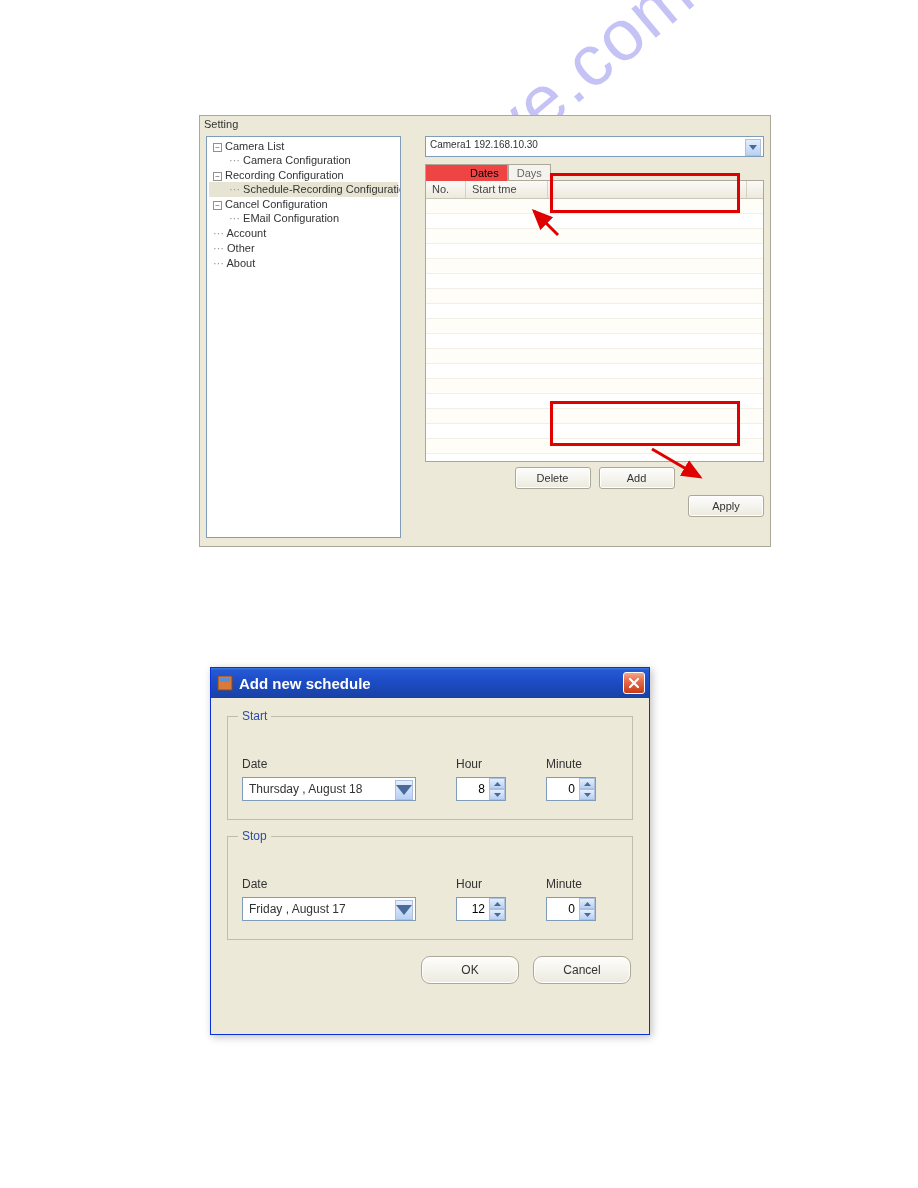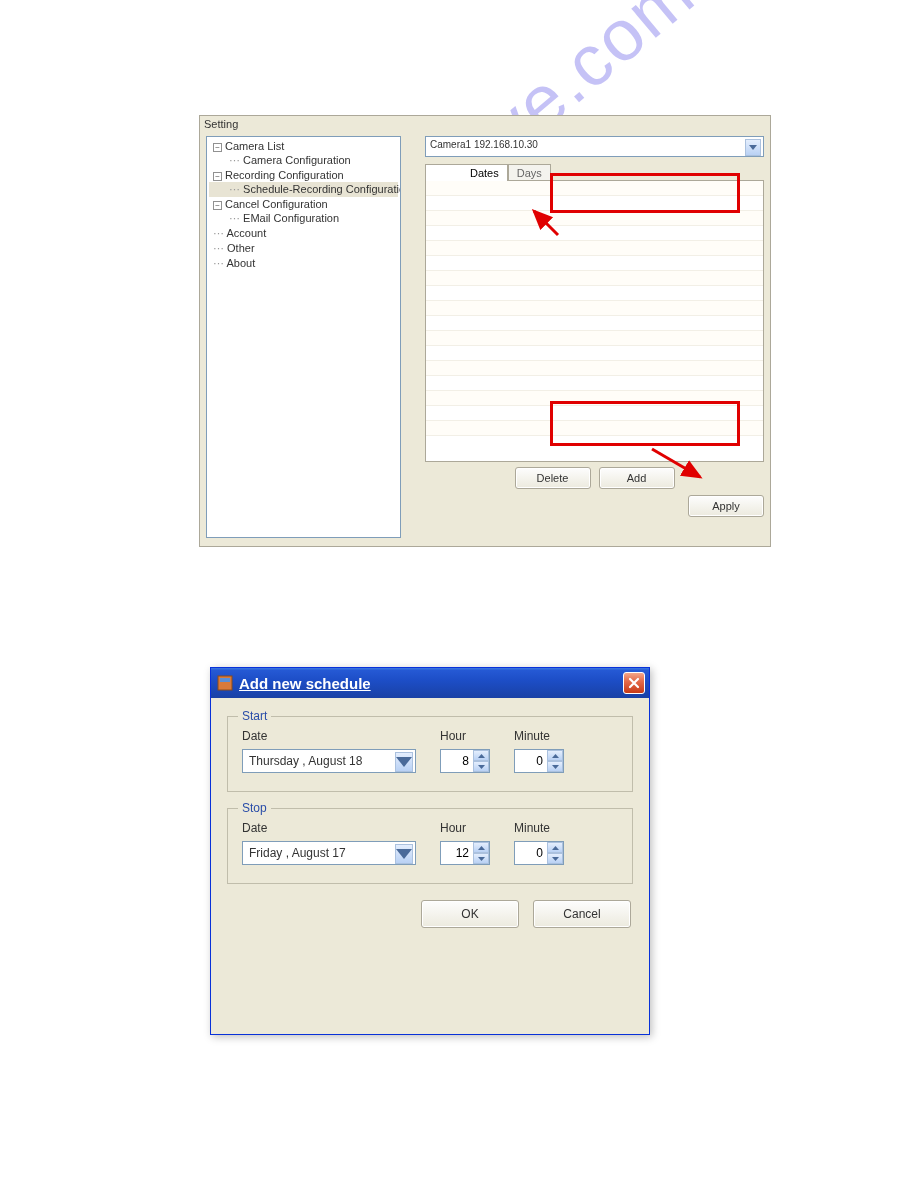--- a/index.html
+++ b/index.html
@@ -20,21 +20,21 @@
 .tree-dots { color: #999; }
 
 
 .right-panel { flex: 1; position: relative; }
 .camera-select { width: 100%; height: 21px; background: #fff; border: 1px solid #7f9db9; font-size: 10px; padding: 2px 18px 2px 4px; position: relative; color: #333; }
 .select-arrow { position: absolute; right: 2px; top: 2px; width: 16px; height: 17px; background: linear-gradient(#e4eefd,#b9d1f4); border: 1px solid #abc1de; display: flex; align-items: center; justify-content: center; }
 .select-arrow svg { width: 8px; height: 5px; }
 
 .tabs-row { margin-top: 6px; display: flex; }
 .tab { border: 1px solid #aca899; background: #fcfcfb; padding: 2px 8px; font-size: 11px; border-bottom: none; position: relative; top: 1px; margin-right: 0; }
-.tab.active { background: #ffffff; z-index: 2; padding-left: 44px; }
+.tab.active { background: #ef4444; z-index: 2; padding-left: 44px; }
 .tab.inactive { background: #f4f3ee; color: #666; }
 
 .tab-content { border: 1px solid #aca899; background: #fff; height: 282px; position: relative; }
 .grid-header { display: flex; background: linear-gradient(#fafaf7,#ede9dd); border-bottom: 1px solid #cbc7b8; height: 18px; font-size: 11px; color: #444; }
 .grid-col { border-right: 1px solid #d6d2c2; padding: 2px 6px; }
 .col-no { width: 40px; }
 .col-start { width: 82px; }
 .col-rest { flex: 1; }
 .col-scroll { width: 16px; border-right: none; }
 .grid-rows { height: calc(100% - 18px); overflow: hidden; position: relative; }
@@ -50,40 +50,40 @@
 .bottom-buttons-2 { margin-top: 6px; display: flex; justify-content: flex-end; }
 .xp-button { width: 76px; height: 22px; background: linear-gradient(#fdfdfd,#eceade); border: 1px solid #aca899; border-radius: 3px; font-size: 11px; cursor: pointer; color: #333; box-shadow: inset 0 0 0 1px #fff; }
 
 
 .watermark { position: absolute; left: 205px; top: 330px; font-size: 72px; color: rgba(90,80,230,0.35); transform: rotate(-40deg); transform-origin: left top; font-family: Arial; letter-spacing: 2px; pointer-events: none; font-weight: normal; }
 
 
 .dialog-window { position: absolute; left: 210px; top: 667px; width: 440px; height: 368px; background: #ece9d8; border: 1px solid #0831d9; box-shadow: 2px 2px 8px rgba(0,0,0,0.25); }
 .dialog-titlebar { height: 30px; background: linear-gradient(#3b77e0,#2559d4 8%,#1d4ec7 40%,#1941a5); display: flex; align-items: center; padding: 0 4px 0 6px; color: #fff; font-weight: bold; font-size: 15px; }
 .dialog-icon-box { width: 16px; height: 16px; margin-right: 6px; display: flex; align-items: center; justify-content: center; }
-.dialog-title-text { flex: 1; font-family: "Trebuchet MS", Tahoma, sans-serif; text-decoration: underline; }
+.dialog-title-text { flex: 1; font-family: "Trebuchet MS", Tahoma, sans-serif; }
 .close-btn { width: 22px; height: 22px; background: linear-gradient(#f5a789,#e56c4b 40%,#c73a17); border: 1px solid #fff; border-radius: 3px; display: flex; align-items: center; justify-content: center; cursor: pointer; }
 .close-btn svg { width: 12px; height: 12px; }
 
 .dialog-body { padding: 18px 16px 14px 16px; }
 .fieldset { border: 1px solid #c0bdab; border-radius: 0; padding: 12px 14px 18px 14px; margin-bottom: 16px; position: relative; }
 .fieldset-legend { position: absolute; top: -8px; left: 10px; background: #ece9d8; padding: 0 4px; color: #2a4da8; font-size: 12px; }
-.field-row { display: flex; gap: 24px; align-items: flex-end; }
+.field-row { display: flex; gap: 40px; align-items: flex-end; margin-top: 28px; }
 .field-group { display: flex; flex-direction: column; }
 .field-label { font-size: 12px; color: #333; margin-bottom: 6px; }
 .date-input { width: 174px; height: 24px; background: #fff; border: 1px solid #7f9db9; font-size: 12px; padding: 3px 20px 3px 6px; position: relative; color: #333; display: flex; align-items: center; }
 .date-arrow { position: absolute; right: 2px; top: 2px; width: 18px; height: 20px; background: linear-gradient(#e4eefd,#b9d1f4); border: 1px solid #abc1de; display: flex; align-items: center; justify-content: center; }
 .spinner { width: 50px; height: 24px; background: #fff; border: 1px solid #7f9db9; display: flex; align-items: center; position: relative; }
 .spinner-value { flex: 1; text-align: right; padding-right: 4px; font-size: 12px; }
 .spinner-btns { width: 16px; height: 22px; display: flex; flex-direction: column; }
 .spinner-btn { flex: 1; background: linear-gradient(#e4eefd,#b9d1f4); border: 1px solid #abc1de; display: flex; align-items: center; justify-content: center; cursor: pointer; }
 .spinner-btn svg { width: 7px; height: 4px; }
 
 .dialog-buttons { display: flex; justify-content: flex-end; gap: 14px; margin-top: 8px; padding-right: 2px; }
-.dlg-button { width: 98px; height: 28px; background: linear-gradient(#fdfdfd,#eceade); border: 1px solid #aca899; border-radius: 3px; font-size: 12px; cursor: pointer; color: #333; box-shadow: inset 0 0 0 1px #fff; }
+.dlg-button { width: 98px; height: 28px; background: linear-gradient(#fdfdfd,#eceade); border: 1px solid #aca899; border-radius: 9px; font-size: 12px; cursor: pointer; color: #333; box-shadow: inset 0 0 0 1px #fff; }
 </style>
 </head>
 <body>
 
 <div class="watermark">manualshive.com</div>
 
 <div class="settings-window">
   <div class="settings-title">Setting</div>
   <div class="settings-body">
     <div class="tree-panel">
@@ -104,20 +104,26 @@
             <svg viewBox="0 0 8 5">
               <path d="M0 0 L4 5 L8 0 Z" fill="#4a6a99"></path>
             </svg>
           </span>
       </div>
       <div class="tabs-row">
         <div class="tab active">Dates</div>
         <div class="tab inactive">Days</div>
       </div>
       <div class="tab-content">
+        <div class="grid-header">
+          <div class="grid-col col-no">No.</div>
+          <div class="grid-col col-start">Start tme</div>
+          <div class="grid-col col-rest"></div>
+          <div class="grid-col col-scroll"></div>
+        </div>
         <div class="grid-rows">
           <div class="grid-row"></div>
           <div class="grid-row"></div>
           <div class="grid-row"></div>
           <div class="grid-row"></div>
           <div class="grid-row"></div>
           <div class="grid-row"></div>
           <div class="grid-row"></div>
           <div class="grid-row"></div>
           <div class="grid-row"></div>

